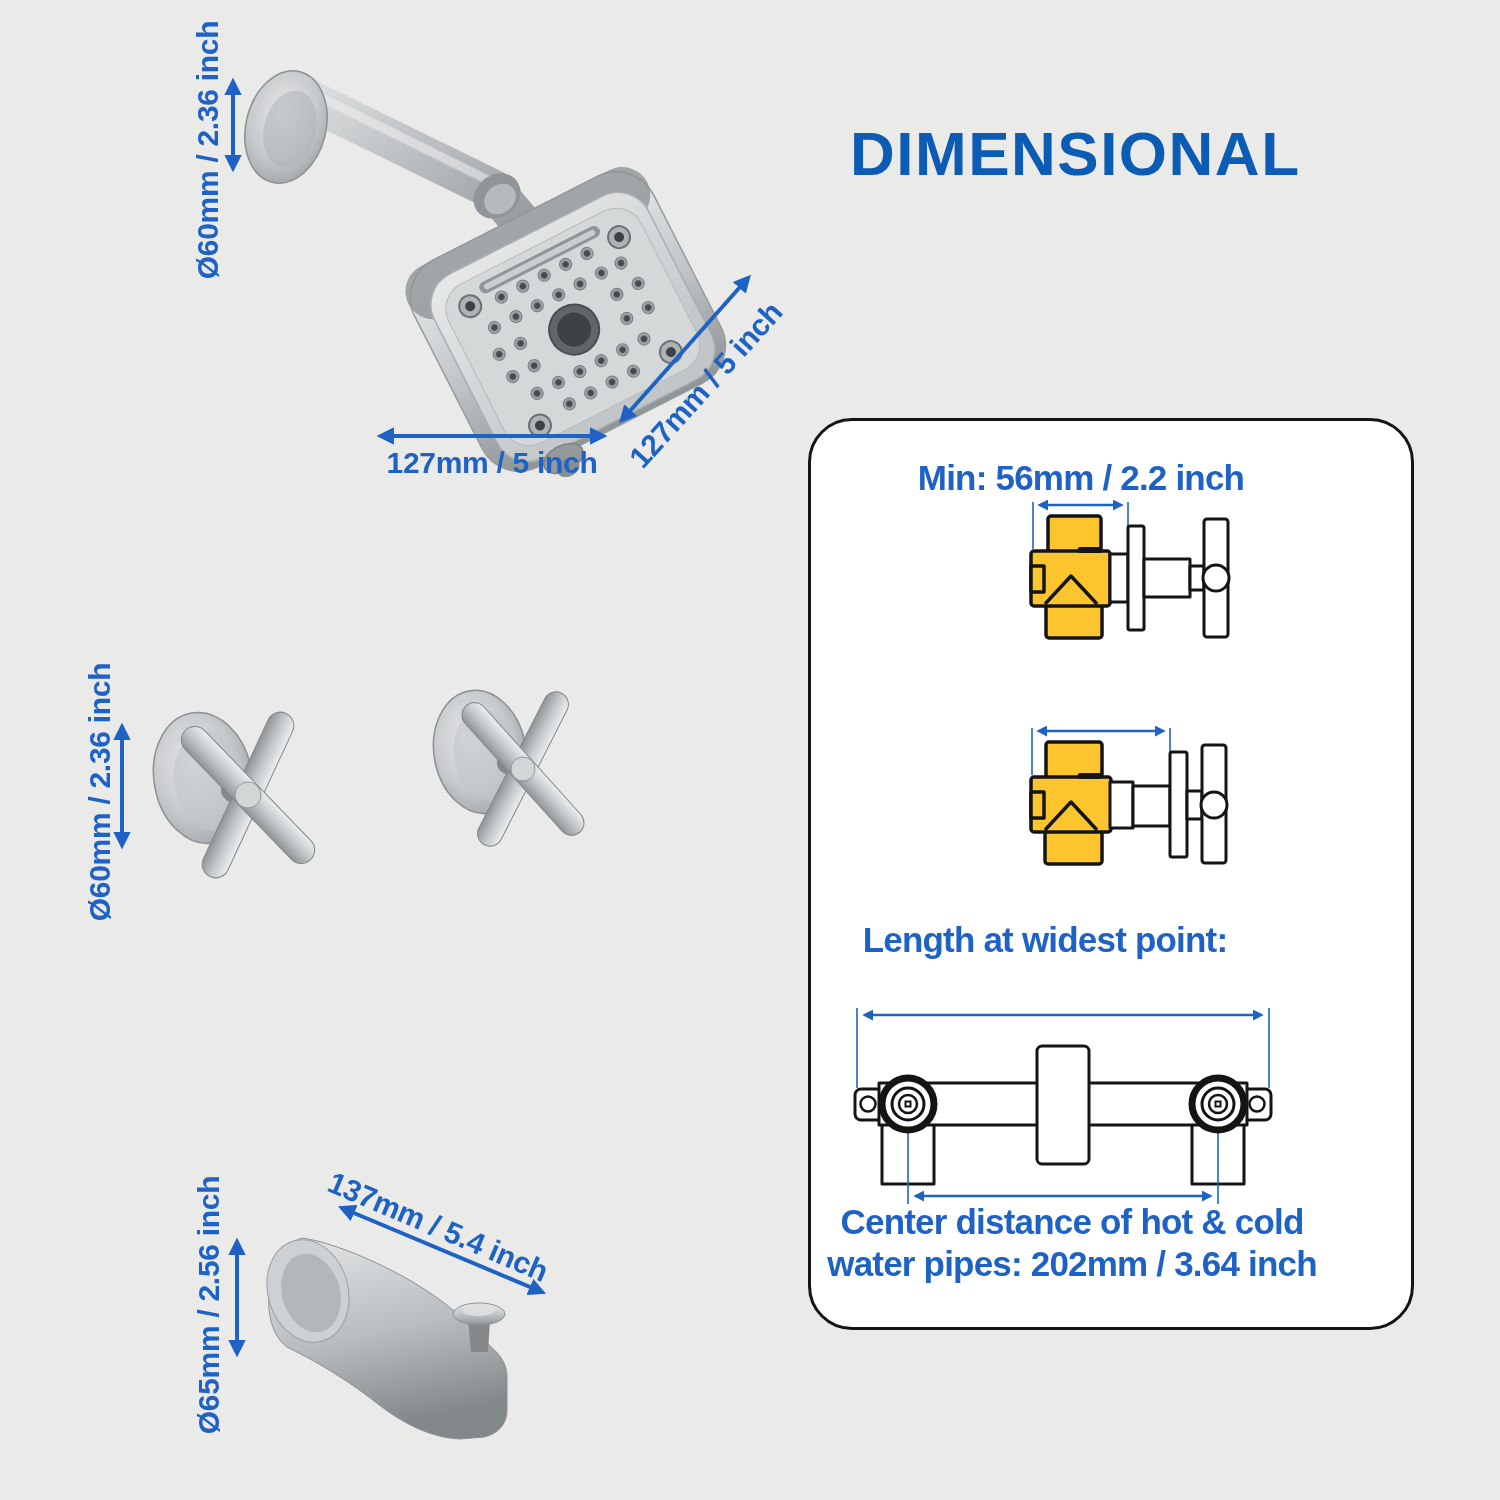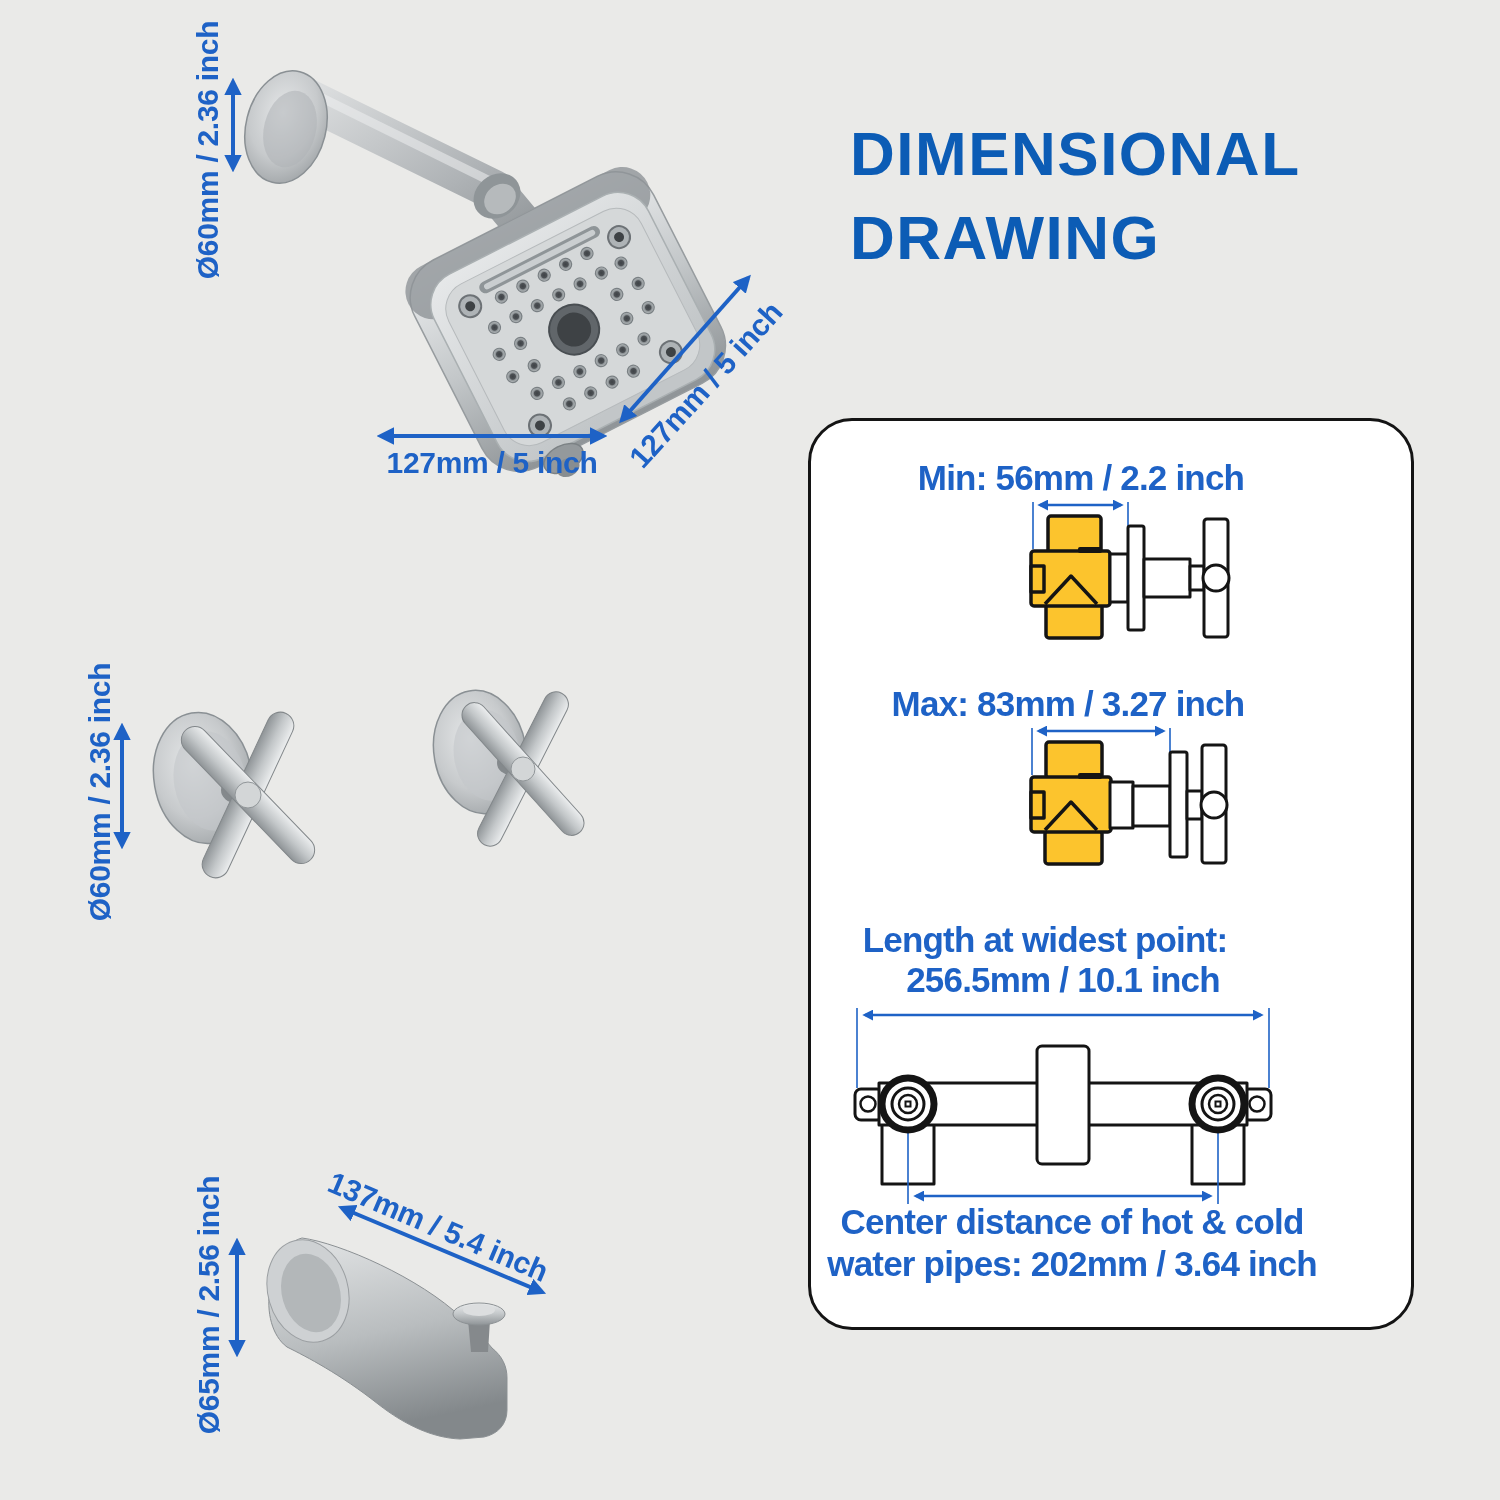--- a/index.html
+++ b/index.html
@@ -237,29 +237,26 @@
         <circle cx="1218" cy="1104" r="16" fill="none" stroke="var(--line-art)" stroke-width="3"></circle>
         <circle cx="1218" cy="1104" r="9" fill="none" stroke="var(--line-art)" stroke-width="2.5"></circle>
         <rect x="1215.5" y="1101.5" width="5" height="5" fill="none" stroke="var(--line-art)" stroke-width="2"></rect>
       </g>
       <line class="dimthin" x1="916" y1="1196" x2="1210" y2="1196" marker-start="url(#ah)" marker-end="url(#ah)"></line>
     </g>
   </svg>
 
   <div class="title">
     <div>DIMENSIONAL</div>
-    <div>DRAWING</div>
   </div>
 
   <div class="dim-label rot-m90" style="left:58px;top:133px;width:300px;">Ø60mm / 2.36 inch</div>
   <div class="dim-label" style="left:342px;top:446px;width:300px;">127mm / 5 inch</div>
   <div class="dim-label rot-m48" style="left:556px;top:368px;width:300px;">127mm / 5 inch</div>
   <div class="dim-label rot-m90" style="left:-50px;top:775px;width:300px;">Ø60mm / 2.36 inch</div>
   <div class="dim-label rot-p23" style="left:288px;top:1210px;width:300px;">137mm / 5.4 inch</div>
   <div class="dim-label rot-m90" style="left:59px;top:1288px;width:300px;">Ø65mm / 2.56 inch</div>
 
   <div class="panel-label" style="left:808px;top:458px;width:510px;padding-left:36px;">Min: 56mm / 2.2 inch</div>
-  <div class="panel-label" style="left:813px;top:684px;width:510px;">Max: 83mm / 3.27 inch</div>
   <div class="panel-label" style="left:790px;top:920px;width:510px;">Length at widest point:</div>
-  <div class="panel-label" style="left:808px;top:960px;width:510px;">256.5mm / 10.1 inch</div>
   <div class="panel-label" style="left:812px;top:1202px;width:520px;">Center distance of hot &amp; cold</div>
   <div class="panel-label" style="left:812px;top:1244px;width:520px;">water pipes: 202mm / 3.64 inch</div>
 </div>
 
 </body></html>

